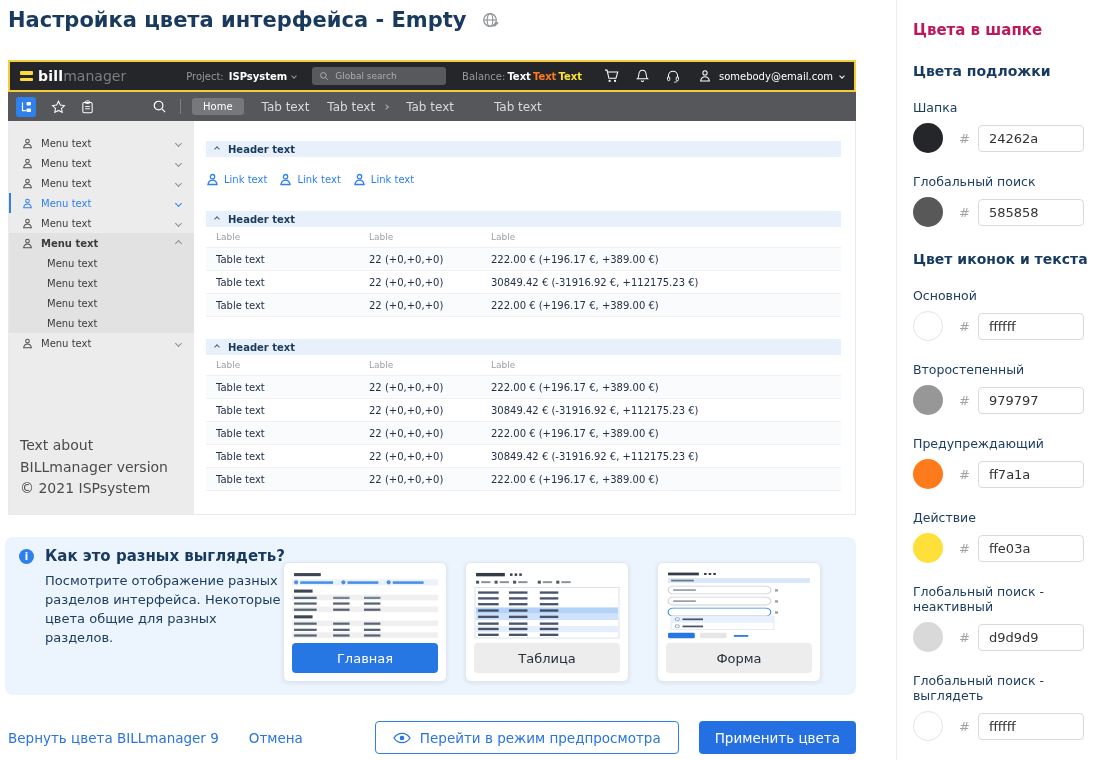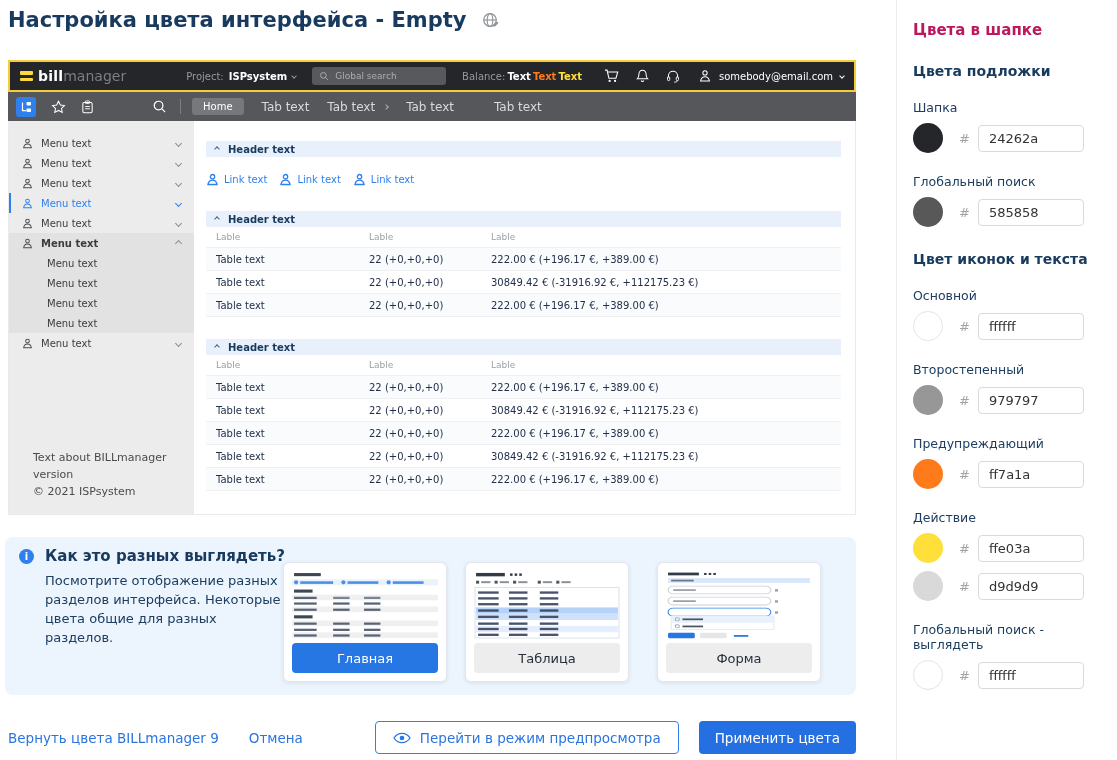--- a/index.html
+++ b/index.html
@@ -45,21 +45,21 @@
 
   .pv-body{display:flex;height:394px;border:1px solid #eaeaea;border-top:none;}
   .pv-menu{width:185px;background:#ececec;display:flex;flex-direction:column;padding-top:12px;flex:none}
   .mi{height:20px;display:flex;align-items:center;gap:8px;padding:0 13px;font-size:10px;color:#3c3c3c;}
   .mi .chev{margin-left:auto;color:#8e8e8e}
   .mi svg{color:#4c4c4c;flex:none}
   .mi.active{color:#2f80ed;border-left:2px solid #2f80ed;padding-left:11px;}
   .mi.active svg,.mi.active .chev{color:#2f80ed}
   .mgroup{background:#e2e2e2;}
   .msub{height:20px;display:flex;align-items:center;padding:0 12px 0 38px;font-size:10px;color:#3c3c3c;}
-  .pv-version{margin-top:auto;padding:0 24px 14px;font-size:11px;color:#4b4b4b;line-height:1.55;}
+  .pv-version{margin-top:auto;padding:0 11px 14px;font-size:14px;color:#4b4b4b;line-height:1.55;}
 
   .pv-content{flex:1;background:#fff;padding:20px 14px 0 12px;overflow:hidden}
   .sec{height:16px;background:#e7f0fb;display:flex;align-items:center;gap:9px;padding:0 9px;
     font-size:10px;font-weight:700;color:#173a5e;}
   .sec .chev{color:#42618a}
   .links{display:flex;gap:12px;margin-top:13px;height:18px;align-items:center;}
   .link{display:flex;align-items:center;gap:5px;color:#2f80ed;font-size:10px;}
   .mt23{margin-top:23px}.mt22{margin-top:22px}
   .tr{display:flex;align-items:center;height:23px;border-bottom:1px solid #eef0f3;font-size:10px;color:#22304a;}
   .tr.head{height:21px;font-size:9px;color:#9aa0a6;}
@@ -567,20 +567,21 @@
       <input class="sb-input" value="ff7a1a" style="">
     </div>
 
     <div class="sb-label">Действие</div>
     <div class="sb-row">
       <span class="swatch" style="background: rgb(255, 224, 58);"></span>
       <span class="hash">#</span>
       <input class="sb-input" value="ffe03a" style="">
     </div>
 
+    <div class="sb-label">Глобальный поиск - неактивный</div>
     <div class="sb-row">
       <span class="swatch" style="background: rgb(217, 217, 217);"></span>
       <span class="hash">#</span>
       <input class="sb-input" value="d9d9d9" style="">
     </div>
 
     <div class="sb-label">Глобальный поиск - выглядеть</div>
     <div class="sb-row">
       <span class="swatch light" style="background: rgb(255, 255, 255);"></span>
       <span class="hash">#</span>

